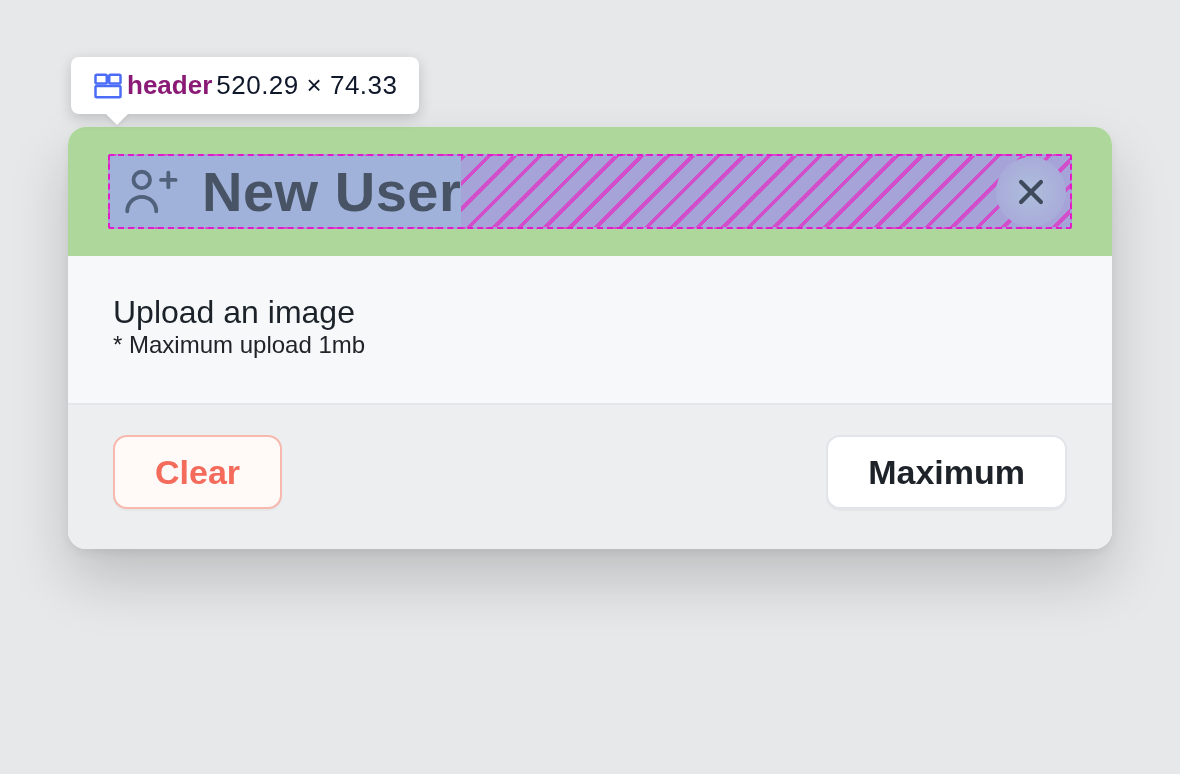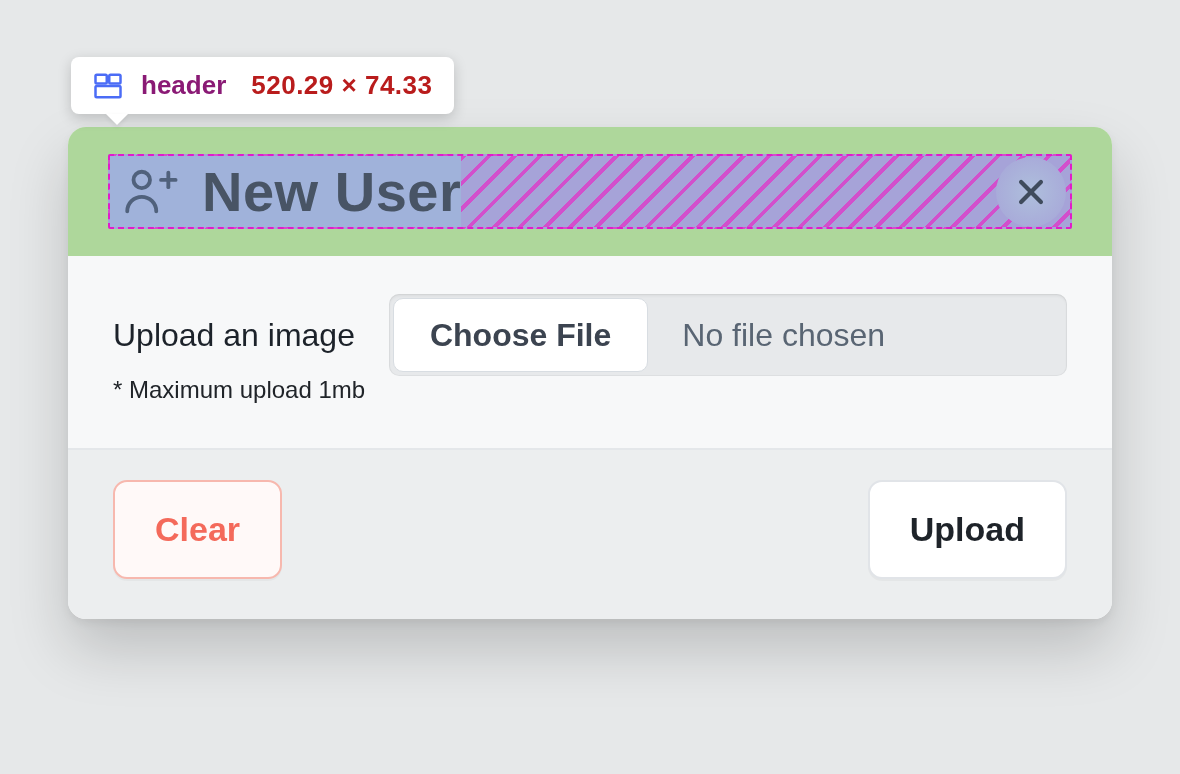--- a/index.html
+++ b/index.html
@@ -15,38 +15,38 @@
   .devtools-tip {
     position: absolute;
     top: 57px;
     left: 71px;
     background: #fff;
     border-radius: 8px;
     box-shadow: 0 4px 14px rgba(0,0,0,0.18);
     padding: 13px 22px;
     display: flex;
     align-items: center;
-    gap: 18px;
+    gap: 4px;
     font-size: 26px;
     z-index: 10;
   }
   .devtools-tip::after {
     content: "";
     position: absolute;
     left: 35px;
     bottom: -11px;
     width: 0; height: 0;
     border-left: 11px solid transparent;
     border-right: 11px solid transparent;
     border-top: 11px solid #fff;
     filter: drop-shadow(0 2px 2px rgba(0,0,0,0.08));
   }
   .devtools-tip .dt-icon svg { display:block; }
   .devtools-tip .dt-tag { color: #8a1a75; font-weight: 700; }
-  .devtools-tip .dt-dims { color: #b91c1c; font-weight: 700; letter-spacing: .5px; margin-left: 7px; }
+  .devtools-tip .dt-dims { color: #0f172a; font-weight: 400; letter-spacing: .5px; }
 
   
   .dialog {
     position: absolute;
     top: 127px;
     left: 68px;
     right: 68px;
     background: #f7f8f9;
     border-radius: 18px;
     box-shadow: 0 30px 60px rgba(0,0,0,0.18), 0 4px 10px rgba(0,0,0,0.06);
@@ -157,21 +157,21 @@
   
   .dlg-footer {
     background: #eceeef;
     padding: 30px 45px 40px 45px;
     display: flex;
     align-items: center;
     gap: 24px;
   }
   .spacer { flex: 1; }
   .btn {
-    height: 99px;
+    height: 74px;
     padding: 0 40px;
     border-radius: 14px;
     background: #fff;
     border: 2px solid #e1e4e8;
     box-shadow: 0 2px 0 rgba(0,0,0,0.03);
     font-size: 34px;
     font-weight: 700;
     display: flex;
     align-items: center;
     justify-content: center;
@@ -218,27 +218,23 @@
             <line x1="19" y1="5" x2="5" y2="19"></line>
           </svg>
         </span>
       </button>
     </div>
   </div>
 
   <div class="dlg-body">
     <div class="upload-row">
       <span class="upload-label">Upload an image</span>
-      <div class="file-input">
-        <button class="choose-btn">Choose File</button>
-        <span class="file-status">No file chosen</span>
-      </div>
     </div>
     <div class="upload-note">* Maximum upload 1mb</div>
   </div>
 
   <div class="dlg-footer">
     <button class="btn btn-clear">Clear</button>
     <span class="spacer"></span>
-    <button class="btn btn-cancel">Upload</button>
+    <button class="btn btn-cancel">Maximum</button>
   </div>
 
 </div>
 
 </body></html>

